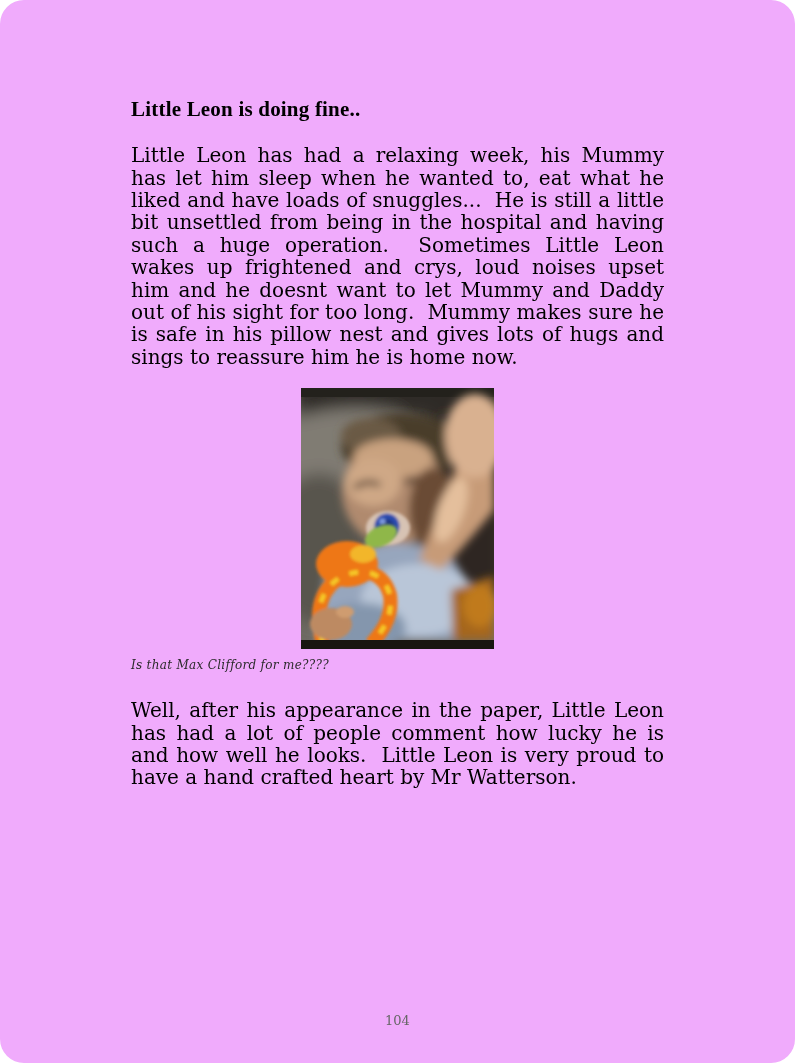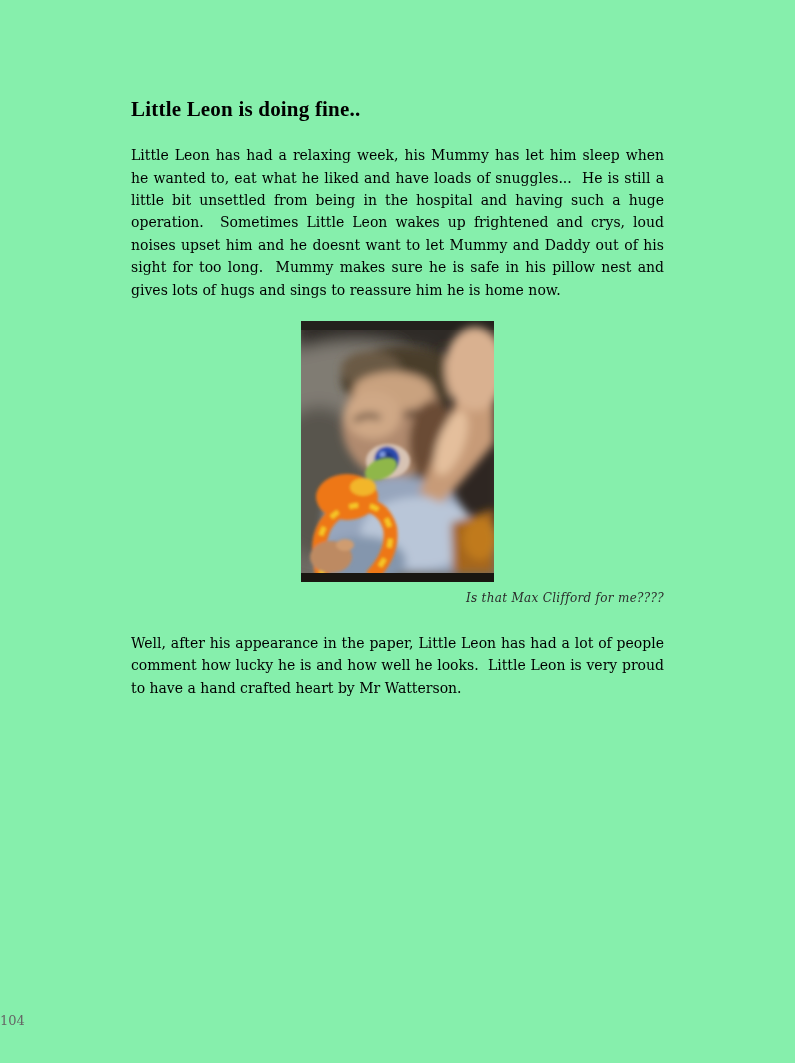--- a/index.html
+++ b/index.html
@@ -1,40 +1,41 @@
 <!DOCTYPE html>
 <html><head>
 <meta charset="utf-8">
 <style>
   * { box-sizing: border-box; }
   html, body { margin: 0; padding: 0; background: #ffffff; }
   .page {
     position: relative;
     width: 795px;
     height: 1063px;
-    background: #86efac;
+    background: #f0abfc;
     overflow: hidden;
     font-family: "DejaVu Serif", serif;
     color: #000000;
+    border-radius: 24px;
   }
   .content {
     width: 533px;
     margin: 0 auto;
     padding-top: 97px;
   }
   .title {
     font-family: "Liberation Serif", serif;
     font-weight: bold;
     font-size: 21px;
     line-height: 1.2;
     margin: 0;
     letter-spacing: 0.2px;
   }
   .body-para {
-    font-size: 14px;
+    font-size: 20px;
     line-height: 22.4px;
     text-align: justify;
     white-space: pre-wrap;
     margin: 22px 0 0 0;
   }
   .photo-figure {
     margin: 20px 0 0 0;
     text-align: center;
   }
   .photo-frame {
@@ -45,30 +46,30 @@
     overflow: hidden;
   }
   .photo-frame svg { display: block; }
   .photo-caption {
     display: block;
     margin-top: 5px;
     font-style: italic;
     font-size: 12px;
     line-height: 15px;
     color: #2b2b2b;
-    text-align: right;
+    text-align: left;
     letter-spacing: 0.3px;
   }
   .para-2 { margin-top: 26px; }
   .page-number {
     position: absolute;
     top: 1013px;
     left: 0;
     width: 100%;
-    text-align: left;
+    text-align: center;
     font-size: 13px;
     color: #666666;
   }
 </style>
 </head>
 <body>
 
 <div class="page">
   <div class="content">
 

